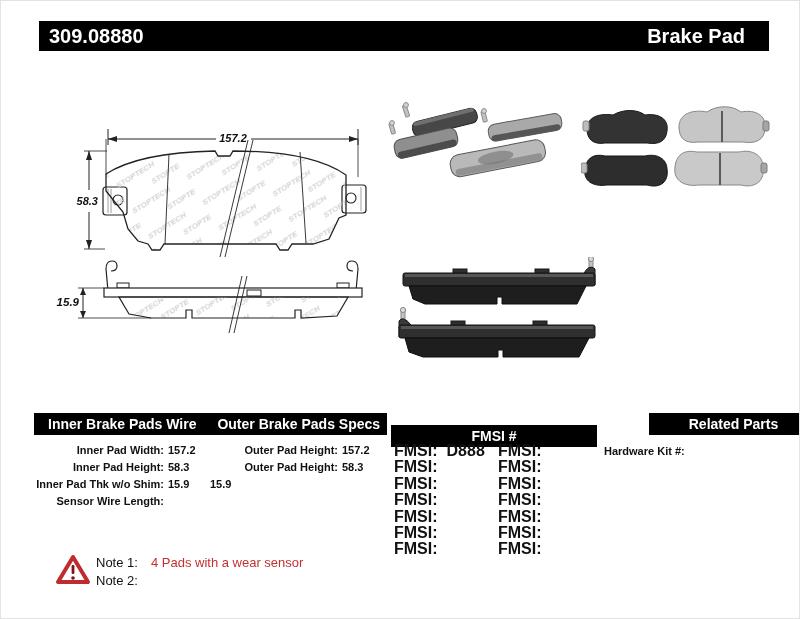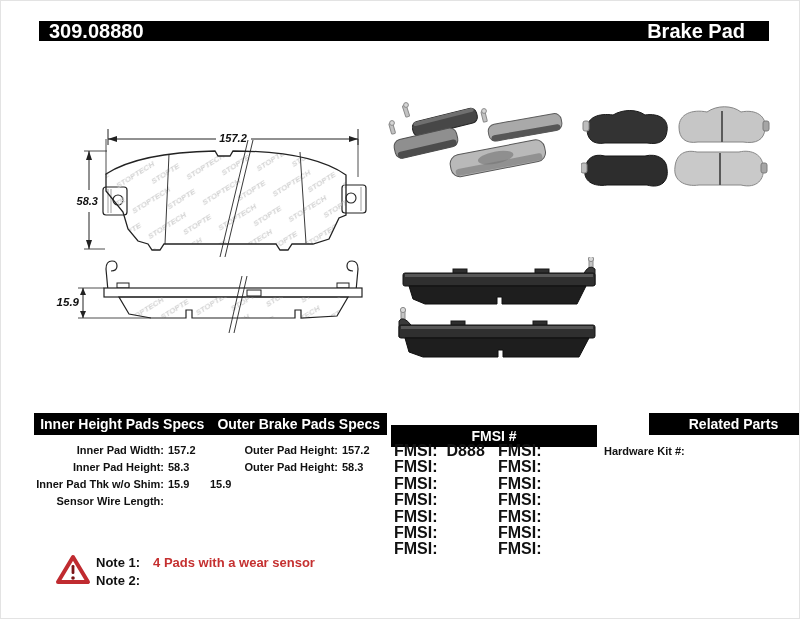--- a/index.html
+++ b/index.html
@@ -3,21 +3,21 @@
 <meta charset="utf-8">
 <style>
   html,body{margin:0;padding:0;background:#fff;}
   #page{
     position:relative;width:800px;height:619px;background:#fff;
     font-family:"Liberation Sans",sans-serif;color:#111;overflow:hidden;
     border:1px solid #e3e3e3;box-sizing:border-box;
   }
   
   .topbar{
-    position:absolute;left:38px;top:20px;width:730px;height:20px;
+    position:absolute;left:38px;top:20px;width:730px;height:30px;
     background:#000;color:#fff;display:flex;align-items:center;
     justify-content:space-between;font-weight:bold;font-size:20px;
   }
   .topbar .pn{padding-left:10px;}
   .topbar .pt{padding-right:24px;}
   
   .abs{position:absolute;}
   svg text.dim{font-family:"Liberation Sans",sans-serif;font-weight:bold;font-style:italic;fill:#111;}
   
   .hdrbar{
@@ -30,21 +30,21 @@
   .srow{display:flex;white-space:nowrap;}
   .srow .lbl{display:inline-block;text-align:right;}
   .srow .val{margin-left:4px;}
   .inner .lbl{width:130px;}
   .outer .lbl{width:132px;}
   .fmsicol{position:absolute;top:442px;font-size:16px;font-weight:bold;line-height:16.4px;}
   .frow{white-space:nowrap;}
   .frow .val{margin-left:9px;}
   .relcol{position:absolute;top:442px;font-size:11px;font-weight:bold;line-height:16.4px;}
   
-  .noteblock{position:absolute;left:95px;top:553px;font-size:13px;font-weight:bold;line-height:18px;}
+  .noteblock{position:absolute;left:95px;top:553px;font-size:13px;font-weight:normal;line-height:18px;}
   .noterow{white-space:nowrap;}
   .notetext{margin-left:13px;}
   .red{color:#c53030;}
   .warnicon{position:absolute;left:54px;top:552px;}
 </style>
 </head>
 <body>
 
 <div id="page">
 
@@ -206,21 +206,21 @@
       <path d="M18 68 Q10 58 6 64 L6 80 L18 80 Z" fill="#3a3a3a" stroke="#1a1a1a"></path>
       <rect x="58" y="64" width="14" height="5" fill="#2f2f2f" stroke="#191919"></rect>
       <rect x="140" y="64" width="14" height="5" fill="#2f2f2f" stroke="#191919"></rect>
       <rect x="6" y="68" width="196" height="13" rx="2" fill="#2f2f2f" stroke="#151515"></rect>
       <rect x="8" y="69" width="192" height="3" fill="#565656"></rect>
       <path d="M12 81 L196 81 L186 100 L110 100 L110 93 L105 93 L105 100 L30 100 L16 95 Z" fill="#1e1e1e" stroke="#0e0e0e"></path>
     </g>
   </svg>
 
   <div class="hdrbar split" style="left:33px;width:353px;">
-    <span>Inner Height Pads Specs</span>
+    <span>Inner Brake Pads Wire</span>
     <span>Outer Brake Pads Specs</span>
   </div>
   <div class="hdrbar" style="left:390px;width:206px;margin-top:12px;">
     <span>FMSI #</span>
   </div>
   <div class="hdrbar" style="left:600px;width:169px;margin-left:48px;">
     <span>Related Parts</span>
   </div>
 
   <div class="speccol inner" style="left:33px;">

